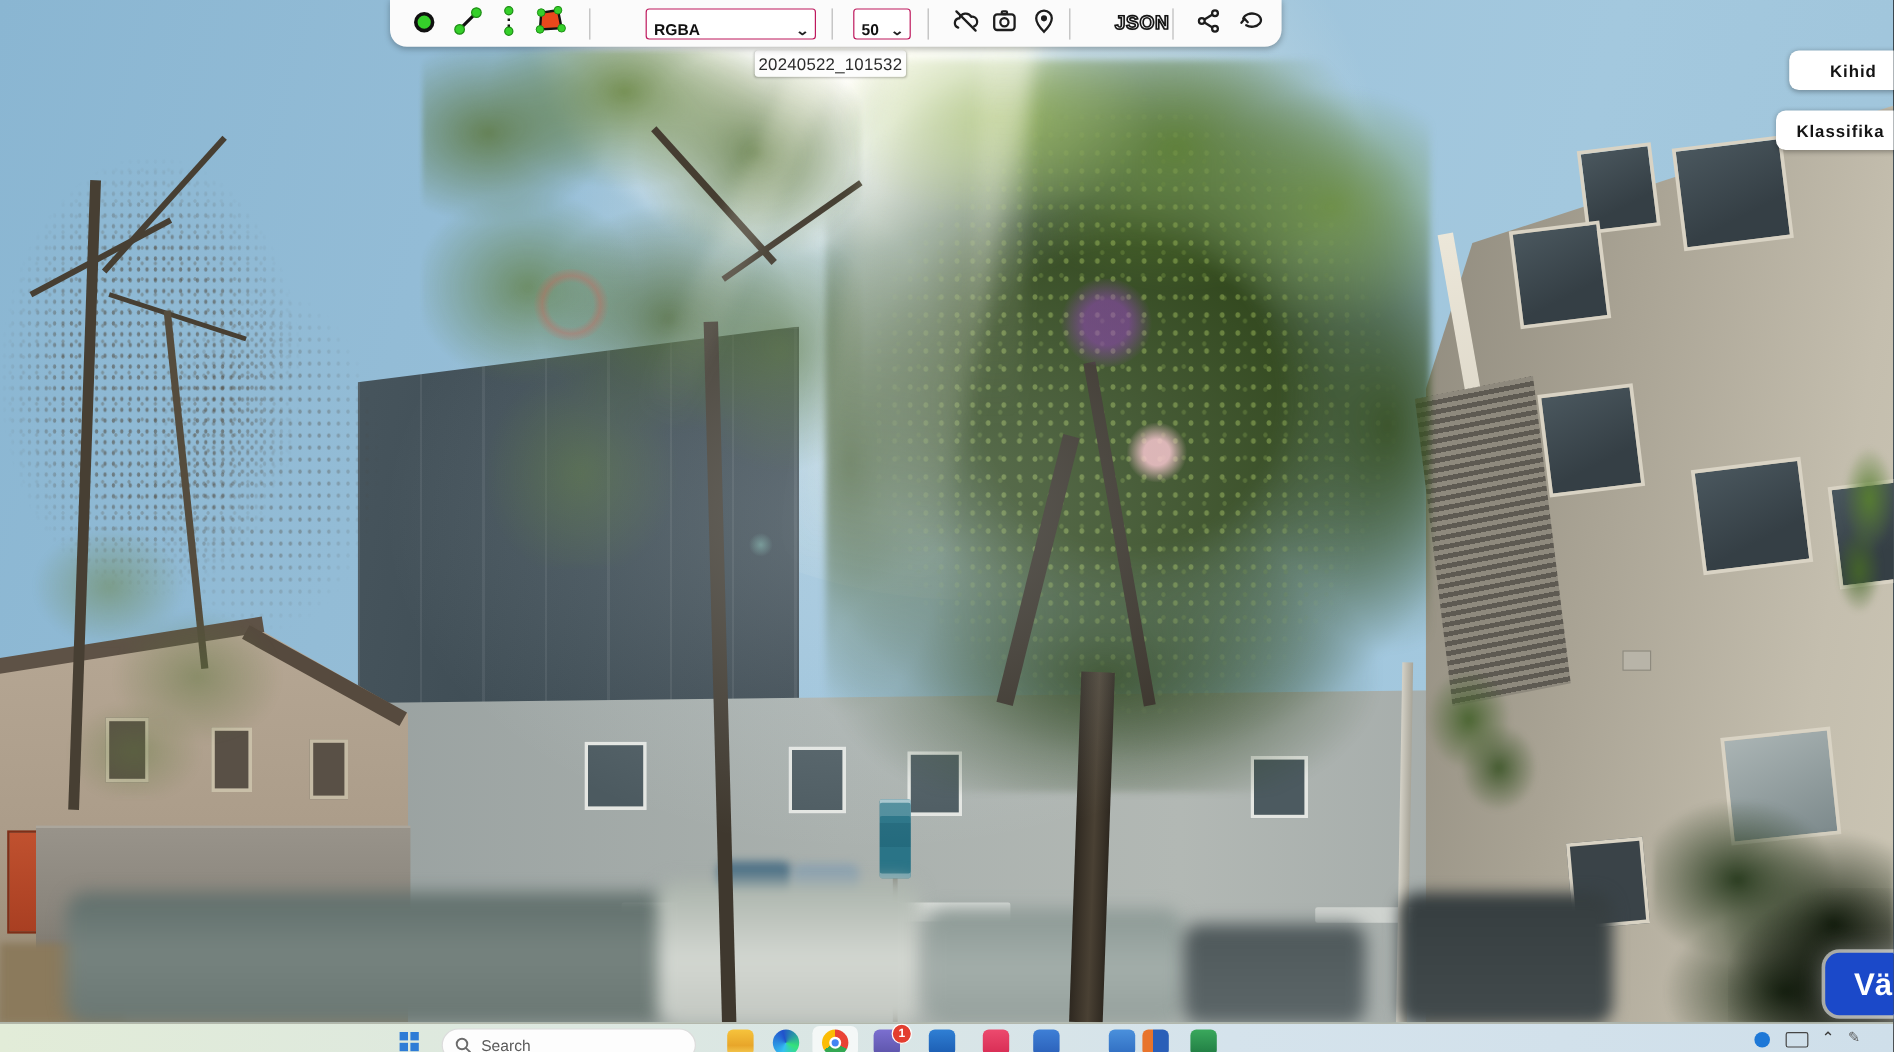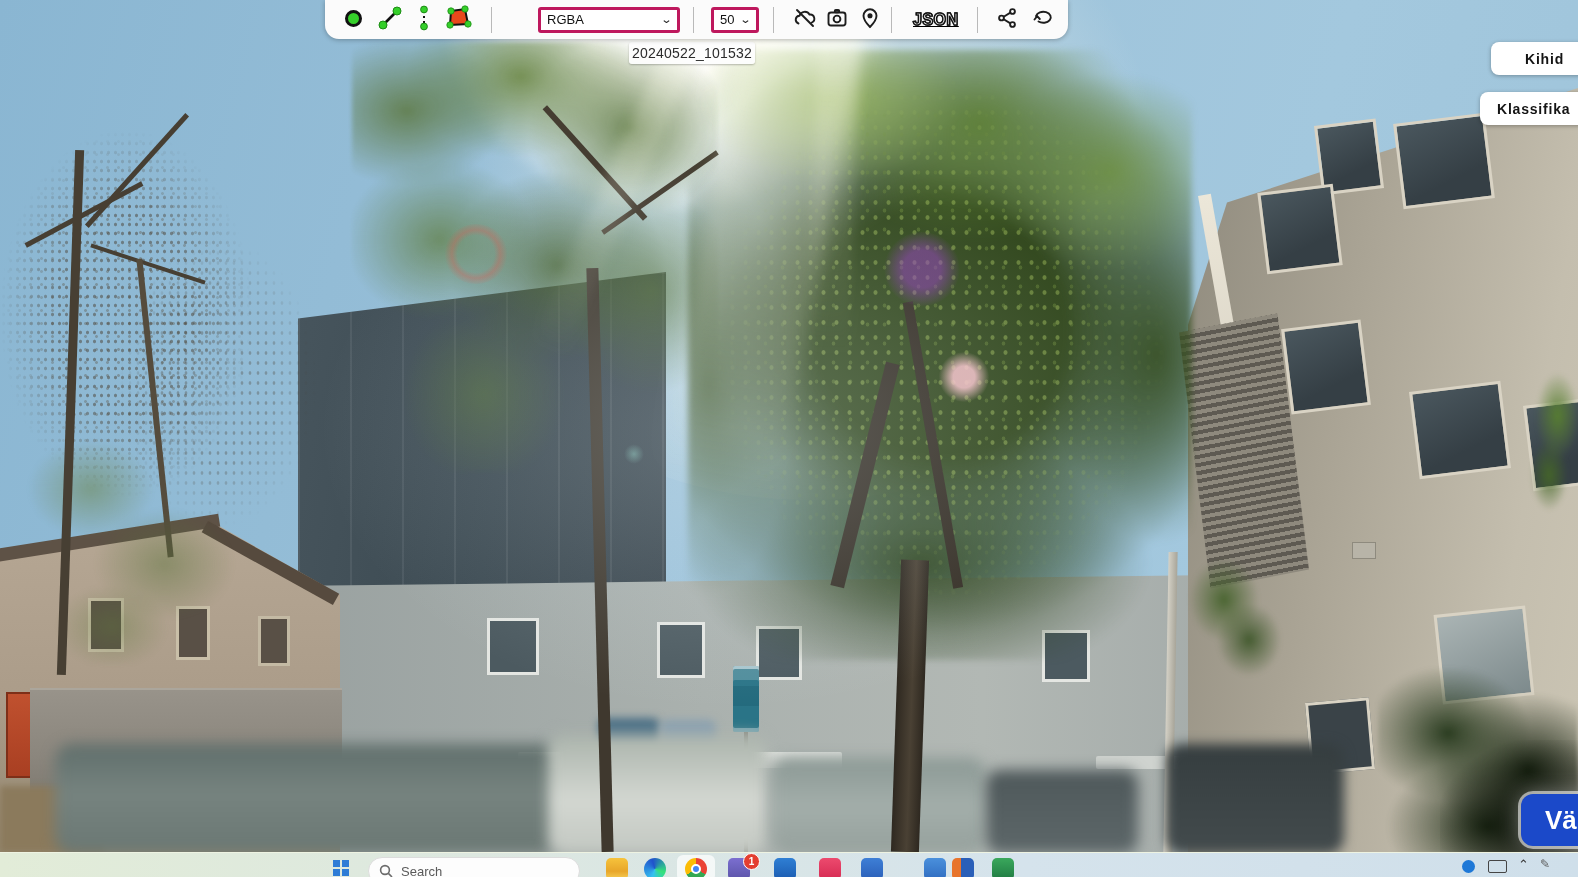--- a/index.html
+++ b/index.html
@@ -15,22 +15,22 @@
   .trunk { position:absolute; background:#473f33; }
   .win { position:absolute; background:linear-gradient(160deg,#4a575e,#353f45 70%); border:3px solid #d9d3c4; }
   .winC { position:absolute; background:#4c5a60; border:3px solid #e4e6e2; }
 
   
   #toolbar { position:absolute; left:325px; top:0; width:743px; height:39px;
              background:#fbfbfb; border-radius:0 0 14px 14px;
              box-shadow:0 1px 5px rgba(0,0,0,.28); z-index:120; }
   #toolbar .t { position:absolute; top:50%; transform:translateY(-50%); }
   .tdiv { width:1px; height:26px; background:#b9b9b9; }
-  .fsel { height:26px; background:#fff; border:3px solid #be185d; border-radius:3px;
-          display:flex; align-items:center; font-size:13px; color:#111; padding:0 6px; }
+  .fsel { height:26px; background:#fff; border:1px solid #be185d; border-radius:3px;
+          display:flex; align-items:flex-end; font-size:13px; color:#111; padding:0 6px;font-weight:bold; }
   .fsel .chev { margin-left:auto; font-size:11px; color:#222; transform:scaleX(1.3); }
   .json-label { font-weight:800; font-size:16px; letter-spacing:.5px; color:#fff;
                 -webkit-text-stroke:1.4px #141414;
                 text-shadow:0 0 1px #141414; font-family:"Liberation Sans",sans-serif; }
 
   
   #timechip { position:absolute; left:629px; top:42px; width:126px; height:22px; z-index:110;
               background:rgba(253,253,253,.95); border-radius:3px; box-shadow:0 1px 2px rgba(0,0,0,.25);
               display:flex; align-items:center; justify-content:center;
               font-size:14px; font-weight:500; color:#2b2b2b; letter-spacing:.2px; }
@@ -204,21 +204,21 @@
         </svg>
     </div>
     <div class="t" style="left:533px;cursor:pointer;">
       <svg width="24" height="24" viewBox="0 0 24 24" fill="none" stroke="#1d1d1d" stroke-width="1.9">
           <path d="M12 21 C12 21 5.5 14.5 5.5 9.8 A6.5 6.5 0 0 1 18.5 9.8 C18.5 14.5 12 21 12 21 Z"></path>
           <circle cx="12" cy="9.8" r="1.6" fill="#1d1d1d"></circle>
         </svg>
     </div>
     <div class="t tdiv" style="left:566px;"></div>
 
-    <div class="t" style="left:588px;cursor:pointer;text-decoration:underline;">
+    <div class="t" style="left:604px;cursor:pointer;">
       <span class="json-label">JSON</span>
     </div>
     <div class="t tdiv" style="left:652px;"></div>
 
     <div class="t" style="left:670px;cursor:pointer;">
       <svg width="24" height="24" viewBox="0 0 24 24" fill="none" stroke="#1d1d1d" stroke-width="1.9">
           <circle cx="17.5" cy="5.5" r="2.4"></circle>
           <circle cx="6.5" cy="12" r="2.4"></circle>
           <circle cx="17.5" cy="18.5" r="2.4"></circle>
           <line x1="8.7" y1="10.8" x2="15.4" y2="6.6"></line>

